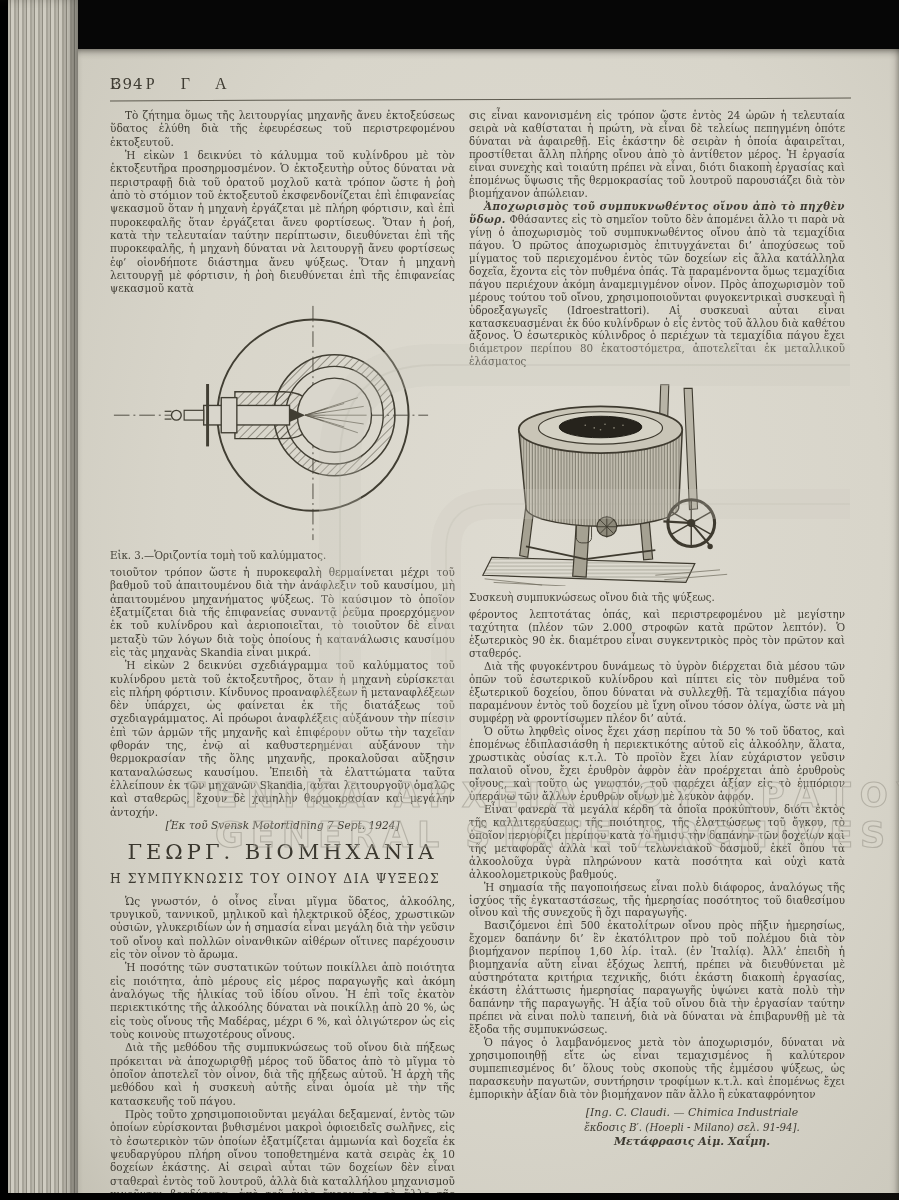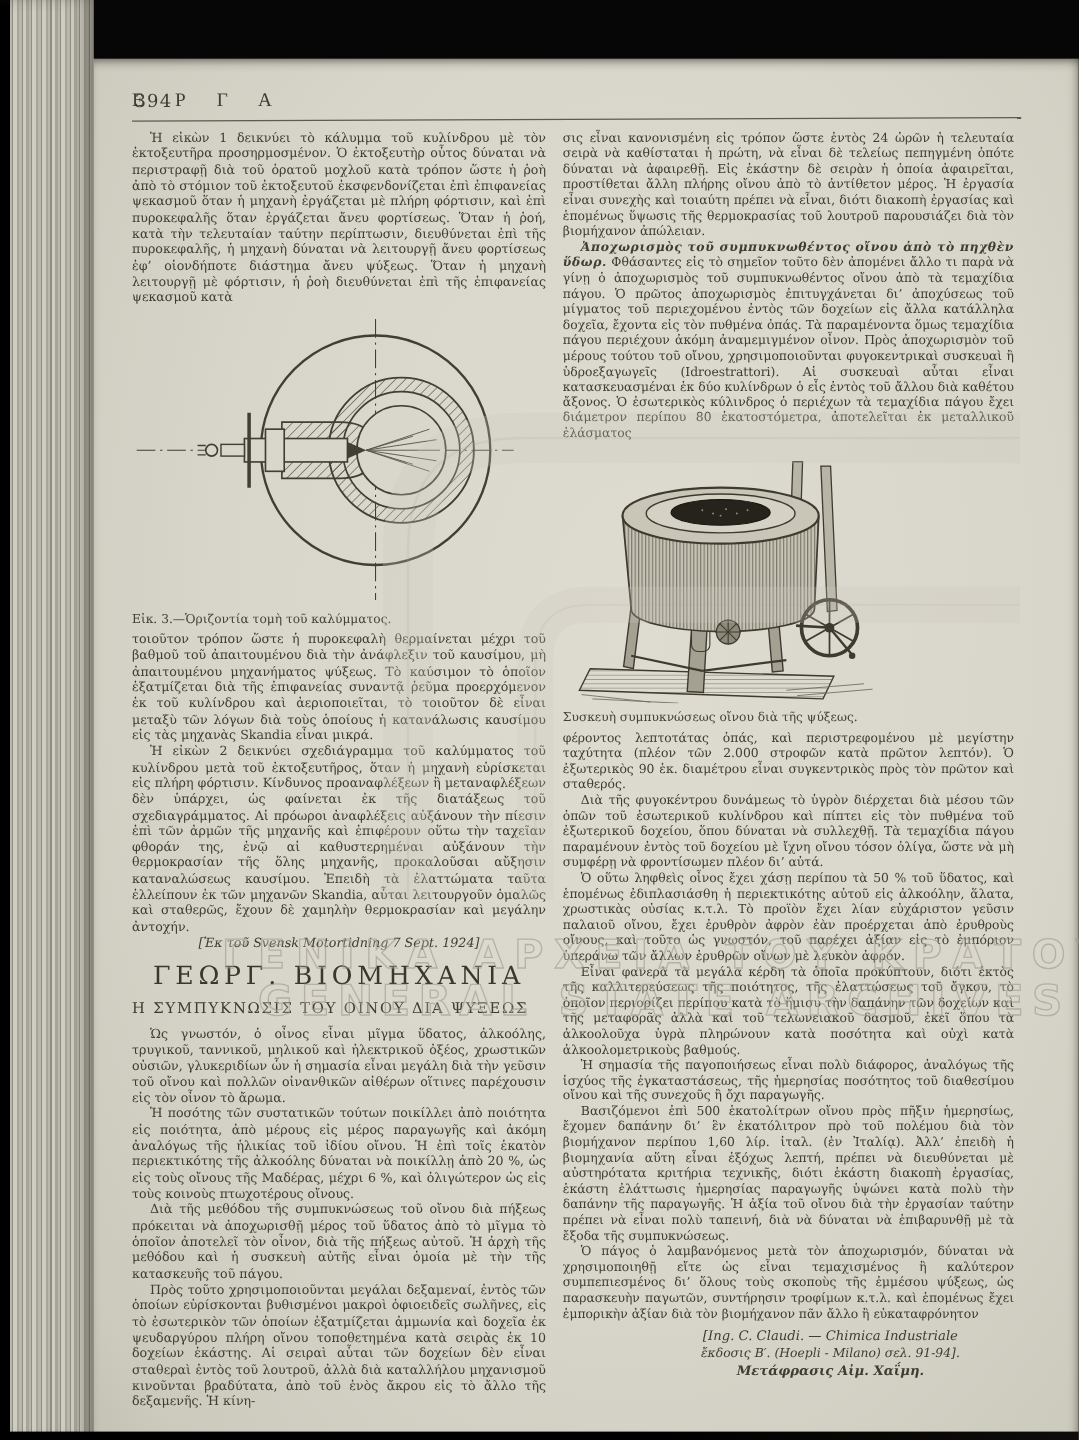--- a/index.html
+++ b/index.html
@@ -71,20 +71,21 @@
 
   <div class="page-header">
     <span class="page-number">394</span>
     <span class="journal-title">Ε Ρ Γ Α</span>
   </div>
   <hr class="header-rule">
 
   <div class="columns">
 
     <div class="col col-left">
+      <p>Τὸ ζήτημα ὅμως τῆς λειτουργίας μηχανῆς ἄνευ ἐκτοξεύσεως ὕδατος ἐλύθη διὰ τῆς ἐφευρέσεως τοῦ περιστρεφομένου ἐκτοξευτοῦ.</p>
       <p>Ἡ εἰκὼν 1 δεικνύει τὸ κάλυμμα τοῦ κυλίνδρου μὲ τὸν ἐκτοξευτῆρα προσηρμοσμένον. Ὁ ἐκτοξευτὴρ οὗτος δύναται νὰ περιστραφῇ διὰ τοῦ ὁρατοῦ μοχλοῦ κατὰ τρόπον ὥστε ἡ ῥοὴ ἀπὸ τὸ στόμιον τοῦ ἐκτοξευτοῦ ἐκσφενδονίζεται ἐπὶ ἐπιφανείας ψεκασμοῦ ὅταν ἡ μηχανὴ ἐργάζεται μὲ πλήρη φόρτισιν, καὶ ἐπὶ πυροκεφαλῆς ὅταν ἐργάζεται ἄνευ φορτίσεως. Ὅταν ἡ ῥοή, κατὰ τὴν τελευταίαν ταύτην περίπτωσιν, διευθύνεται ἐπὶ τῆς πυροκεφαλῆς, ἡ μηχανὴ δύναται νὰ λειτουργῇ ἄνευ φορτίσεως ἐφ’ οἱονδήποτε διάστημα ἄνευ ψύξεως. Ὅταν ἡ μηχανὴ λειτουργῇ μὲ φόρτισιν, ἡ ῥοὴ διευθύνεται ἐπὶ τῆς ἐπιφανείας ψεκασμοῦ κατὰ</p>
 
       <figure>
         <svg width="322" height="242" viewBox="0 0 330 248">
           <defs>
             <pattern id="hatch1" width="6" height="6" patternUnits="userSpaceOnUse" patternTransform="rotate(45)">
               <line x1="0" y1="0" x2="0" y2="6" stroke="#4a4639" stroke-width="1"></line>
             </pattern>
           </defs>
 

